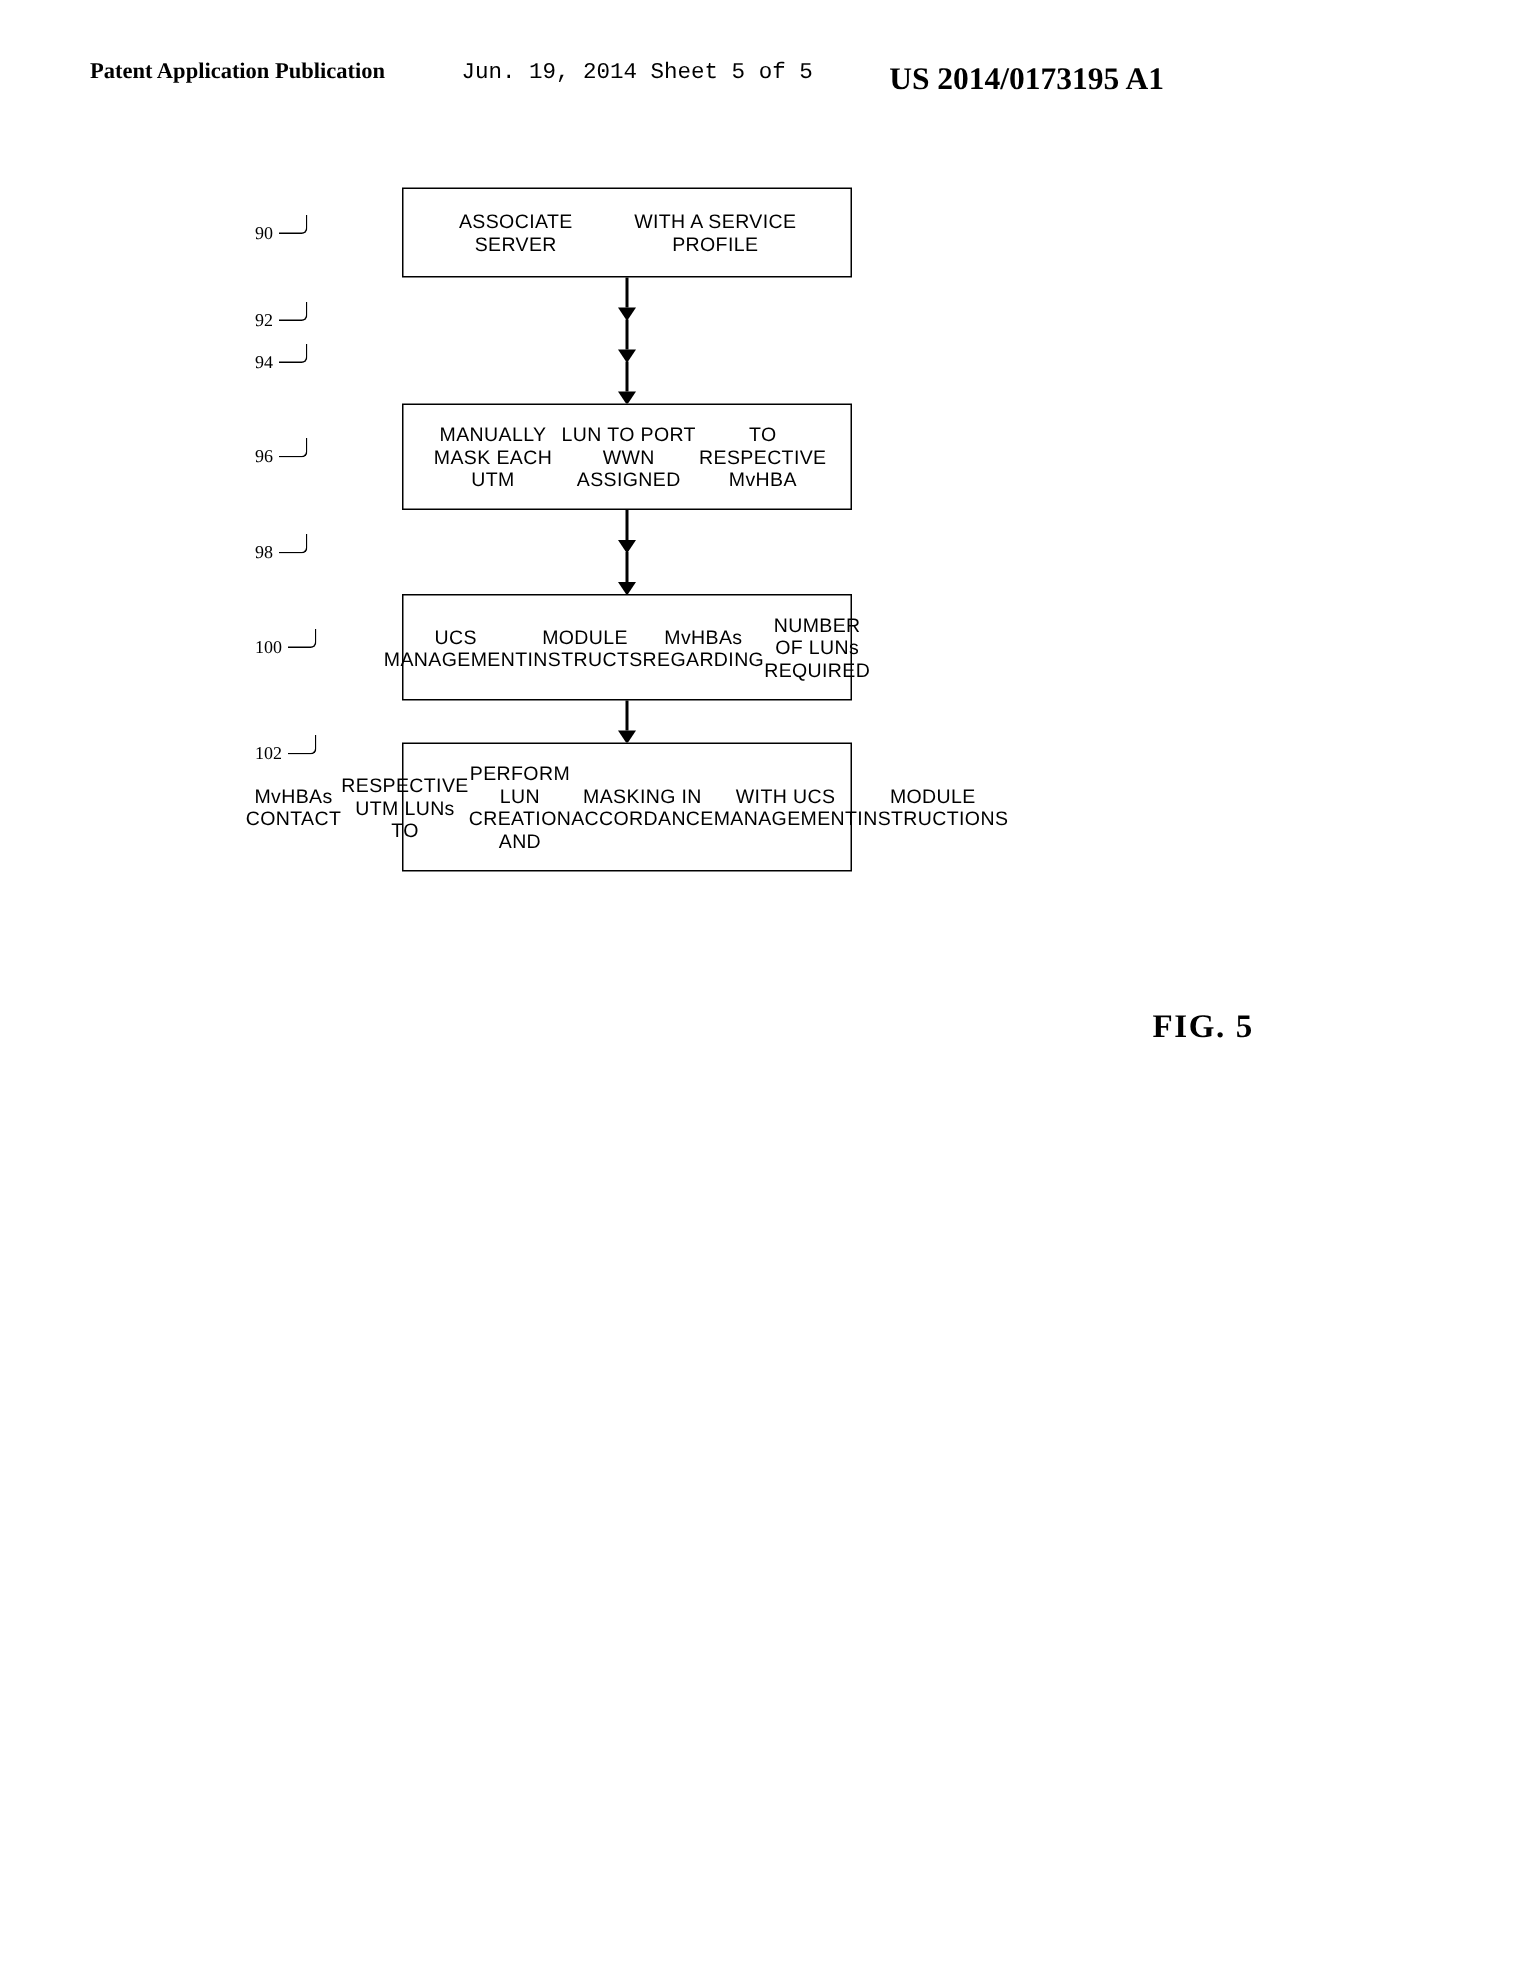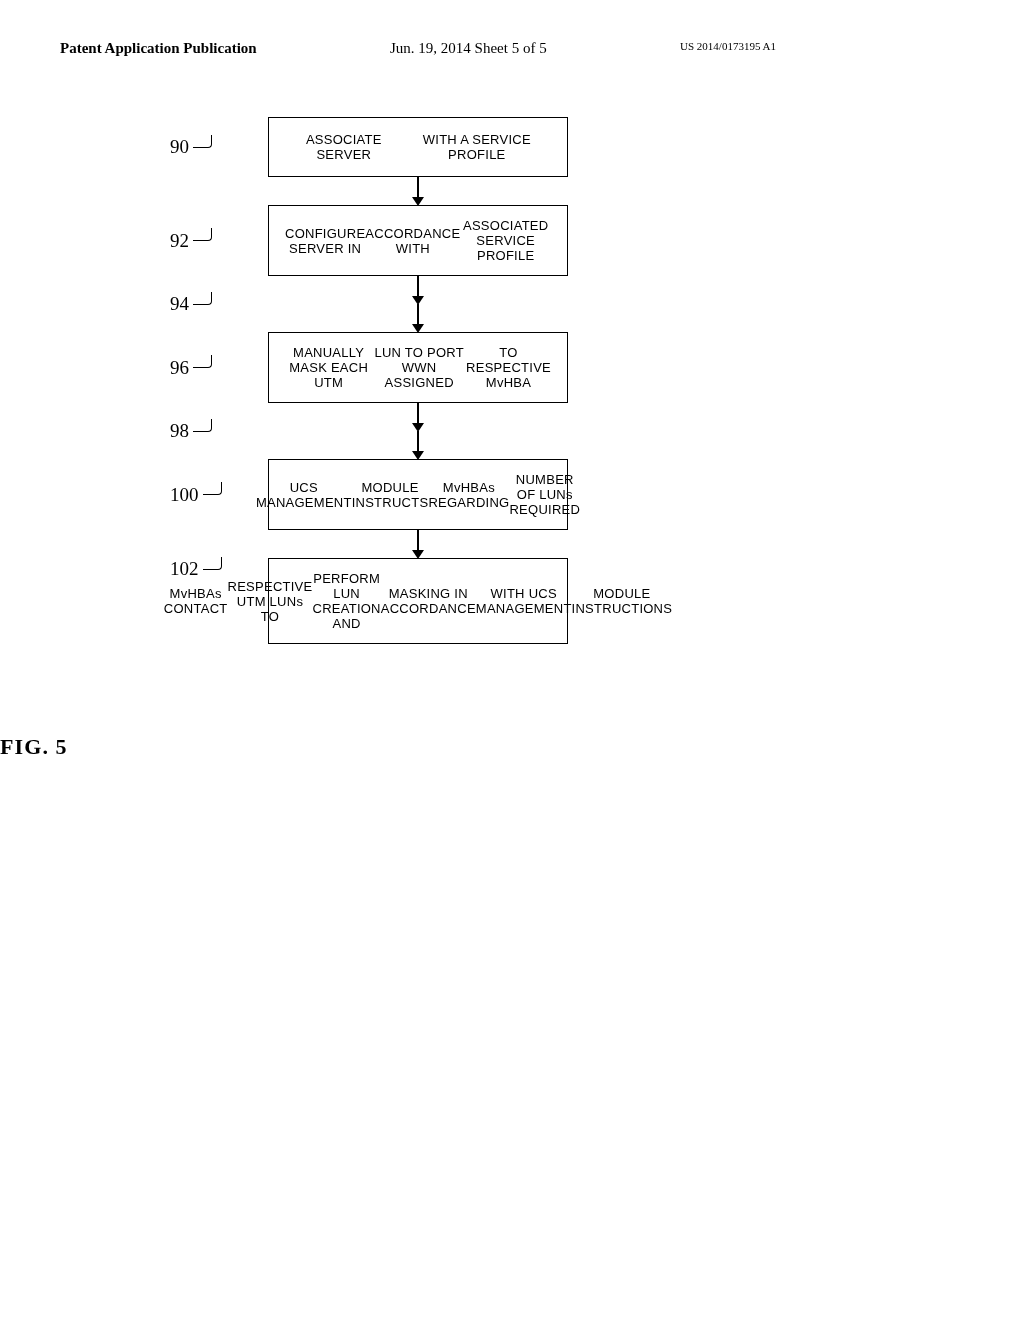--- a/index.html
+++ b/index.html
@@ -31,28 +31,28 @@
     }
 
     .header-left {
       font-size: 15px;
       font-weight: bold;
       font-family: 'Times New Roman', Times, serif;
     }
 
     .header-center {
       font-size: 15px;
-      font-family: Liberation Serif, serif;
+      font-family: Liberation Mono, monospace;
       text-align: left;
     }
 
     .header-right {
-      font-size: 11px;
-      font-family: 'Times New Roman', Times, serif;
-      font-weight: normal;
+      font-size: 21px;
+      font-family: 'Times New Roman', Times, serif;
+      font-weight: bold;
     }
 
     
     .flowchart-container {
       display: flex;
       flex-direction: column;
       align-items: center;
       padding: 40px 60px 60px 60px;
       position: relative;
     }
@@ -61,21 +61,21 @@
     .step-row {
       display: flex;
       align-items: center;
       justify-content: center;
       width: 100%;
       position: relative;
       margin-bottom: 0;
     }
 
     .step-label {
-      font-size: 19px;
+      font-size: 12px;
       font-family: 'Times New Roman', Times, serif;
       position: absolute;
       left: 120px;
       white-space: nowrap;
     }
 
     .step-box {
       border: 1.5px solid #000000;
       background: #ffffff;
       width: 300px;
@@ -122,21 +122,21 @@
 
     .arrow-wrapper {
       display: flex;
       flex-direction: column;
       align-items: center;
       height: 28px;
     }
 
     
     .figure-label {
-      text-align: left;
+      text-align: right;
       font-size: 22px;
       font-weight: bold;
       font-family: 'Times New Roman', Times, serif;
       margin-top: 30px;
       letter-spacing: 0.05em;
     }
   </style>
 </head>
 <body>
 
@@ -160,27 +160,20 @@
       </div>
       <div class="arrow-container">
         <div class="arrow-wrapper">
           <div class="arrow-line">
             <div class="arrow-head"></div>
           </div>
         </div>
       </div>
       <div class="step-row">
         <div class="step-label">92</div>
-        <div class="step-box">
-          <span>CONFIGURE SERVER IN</span>
-          <br>
-          <span>ACCORDANCE WITH</span>
-          <br>
-          <span>ASSOCIATED SERVICE PROFILE</span>
-        </div>
       </div>
       <div class="arrow-container">
         <div class="arrow-wrapper">
           <div class="arrow-line">
             <div class="arrow-head"></div>
           </div>
         </div>
       </div>
       <div class="step-row">
         <div class="step-label">94</div>

